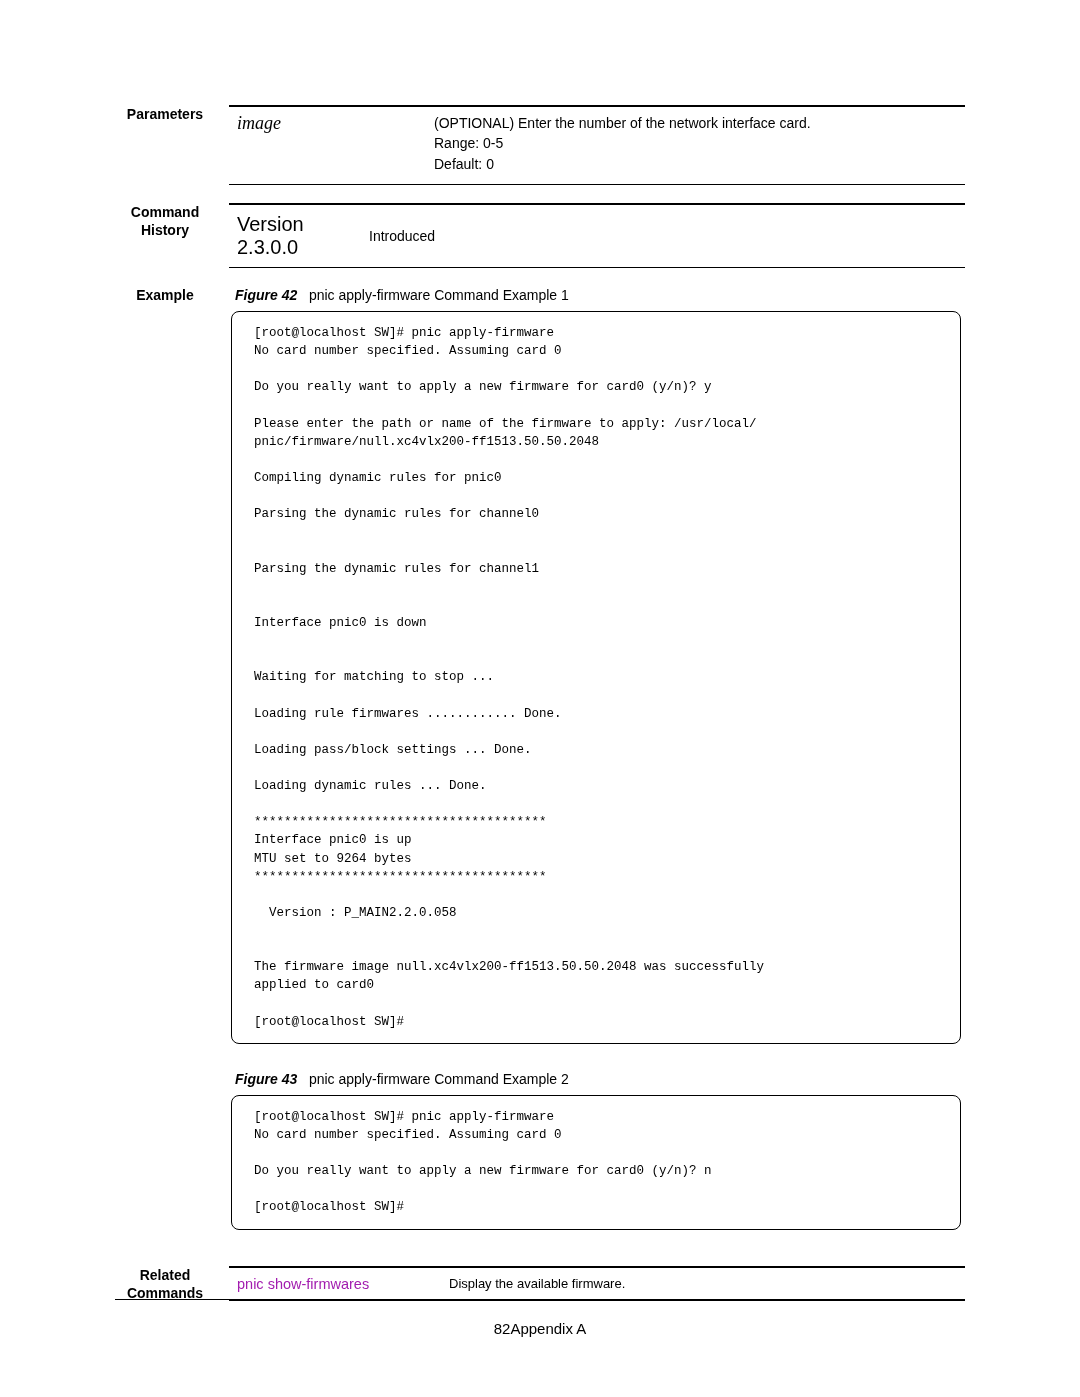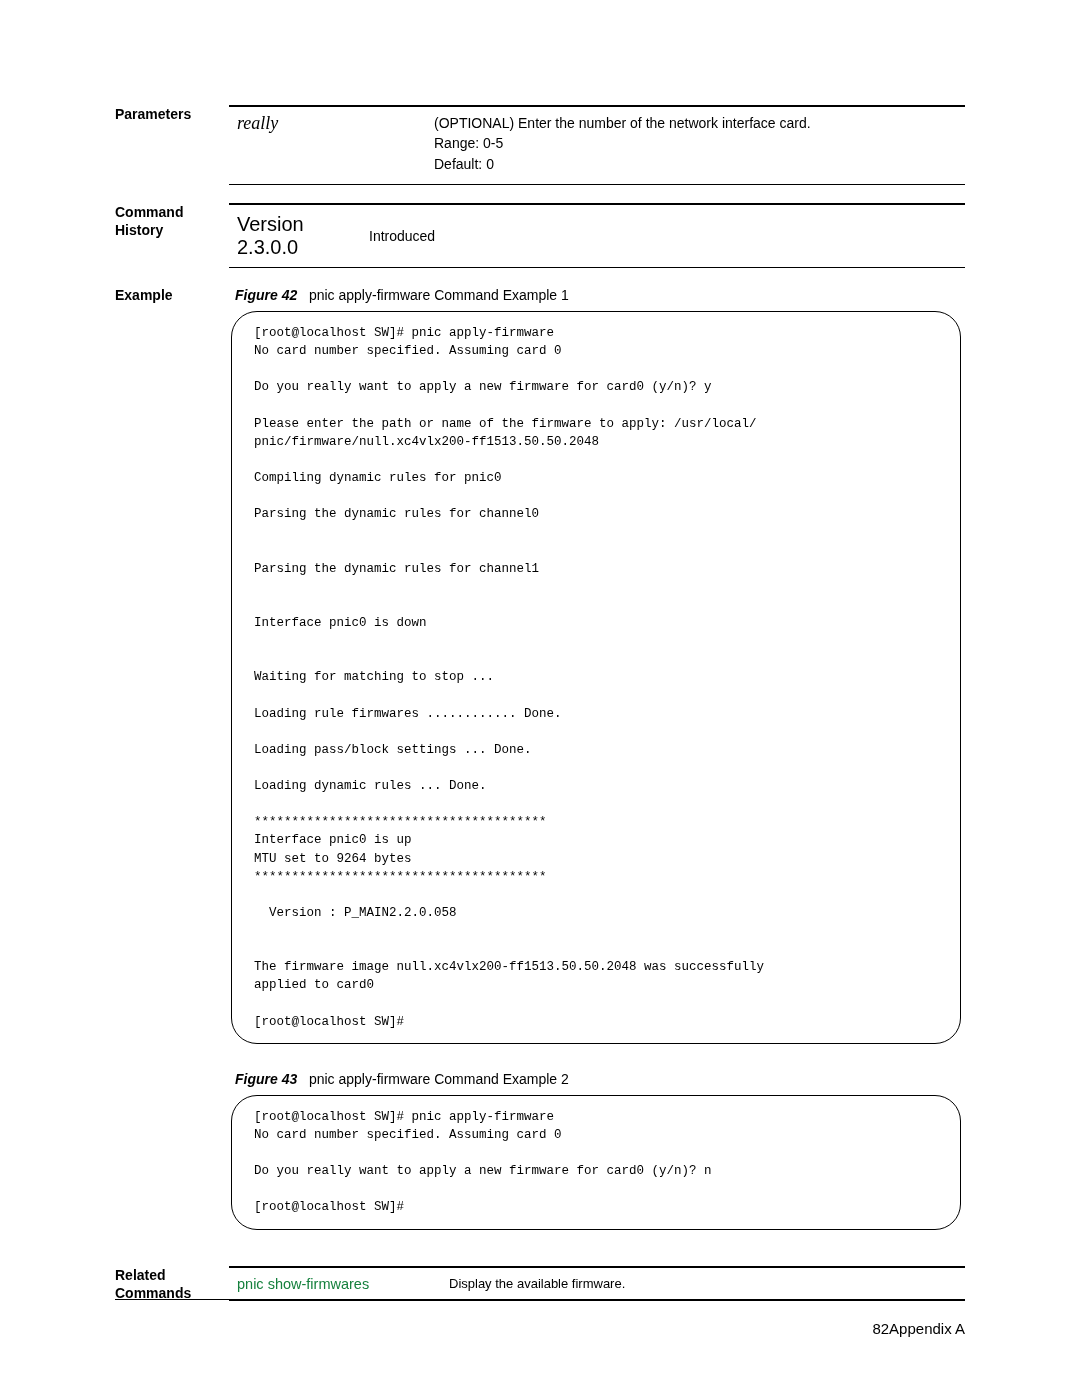--- a/index.html
+++ b/index.html
@@ -20,21 +20,21 @@
     top: 105px;
     width: 850px;
   }
   .row {
     display: flex;
     align-items: flex-start;
     margin-bottom: 18px;
   }
   .sidelabel {
     width: 100px;
-    text-align: left;
+    text-align: center;
     font-weight: bold;
     font-size: 14px;
     padding-right: 14px;
     flex-shrink: 0;
     line-height: 1.3;
   }
   .content {
     flex: 1;
   }
   .hr-thick {
@@ -77,52 +77,52 @@
     font-size: 14px;
     margin-top: 28px;
   }
   .figure-title {
     font-size: 14px;
     padding: 1px 0 8px 6px;
   }
   .figure-title b { font-weight: bold; font-style: italic; }
   .codebox {
     border: 1.5px solid #000;
-    border-radius: 26px;
+    border-radius: 8px;
     padding: 12px 22px;
     font-family: "Courier New", monospace;
     font-size: 12.5px;
     white-space: pre;
     line-height: 1.45;
     margin-left: 2px;
     margin-right: 4px;
     margin-bottom: 26px;
   }
   .codebox.tight { margin-bottom: 20px; }
   .related-table {
     width: 100%;
   }
   .related-cmd {
     color: #0033cc;
     width: 210px;
     padding: 6px 0 6px 6px;
     font-size: 14.5px;
   }
-  .related-cmd a { color: #15803d; text-decoration: none; }
+  .related-cmd a { color: #a21caf; text-decoration: none; }
   .related-desc {
     padding: 6px 0;
     font-size: 13px;
   }
   .footer {
     position: absolute;
     left: 115px;
     bottom: 60px;
     width: 850px;
     display: flex;
-    justify-content: flex-end;
+    justify-content: center;
     font-size: 15px;
   }
   .footer-rule {
     position: absolute;
     left: 115px;
     bottom: 90px;
     width: 850px;
     border: none;
     border-top: 1px solid #000;
   }
@@ -132,21 +132,21 @@
 
 <div class="page">
 
   <div class="row">
     <div class="sidelabel">Parameters</div>
     <div class="content">
       <hr class="hr-thick">
       <table class="param-table">
         <tbody>
             <tr>
-          <td class="param-name">really</td>
+          <td class="param-name">image</td>
           <td class="param-desc" style="white-space:pre-line;margin-left:36px;">(OPTIONAL) Enter the number of the network interface card.
 Range: 0-5
 Default: 0</td>
         </tr>
       </tbody>
         </table>
       <hr class="hr-thin">
     </div>
   </div>
 

